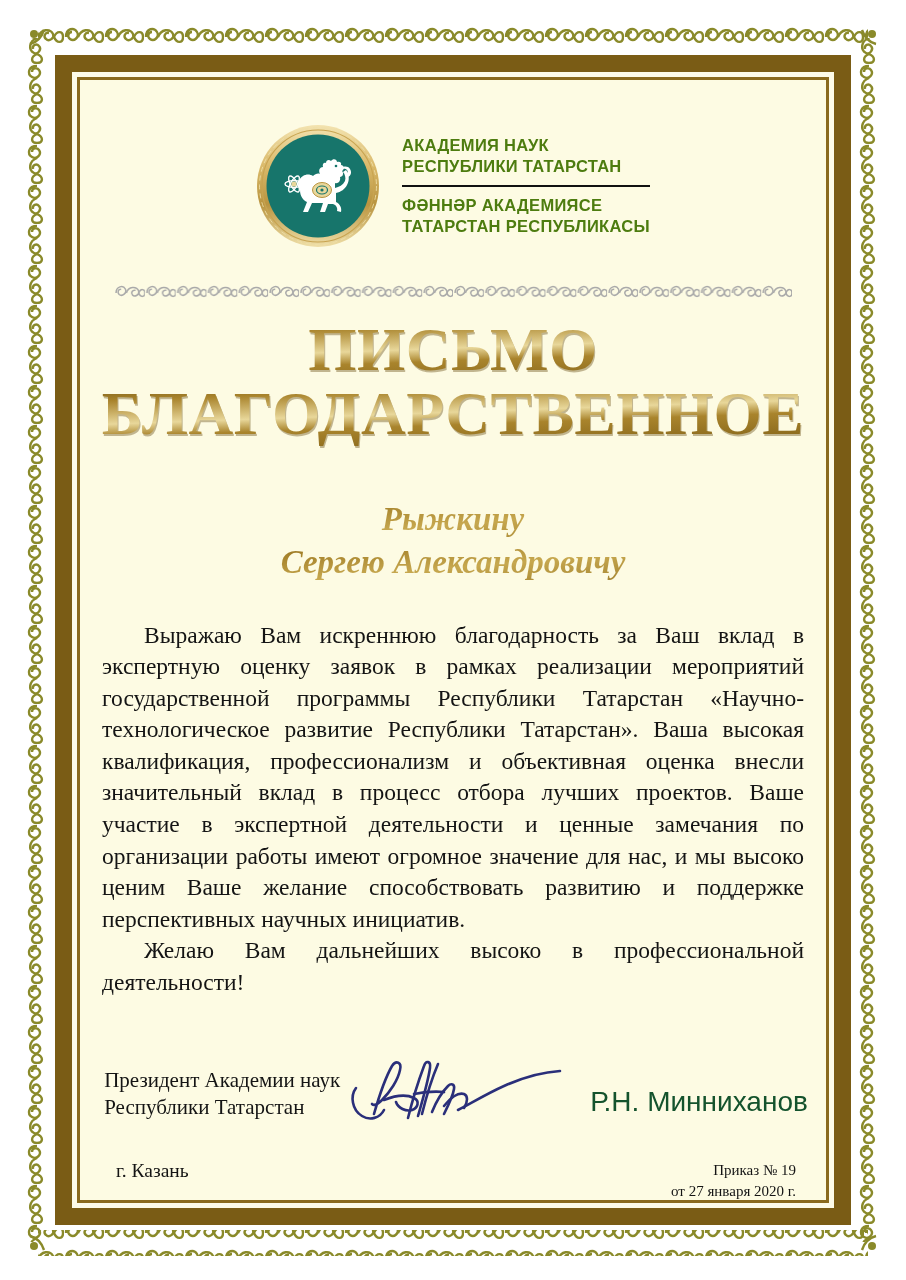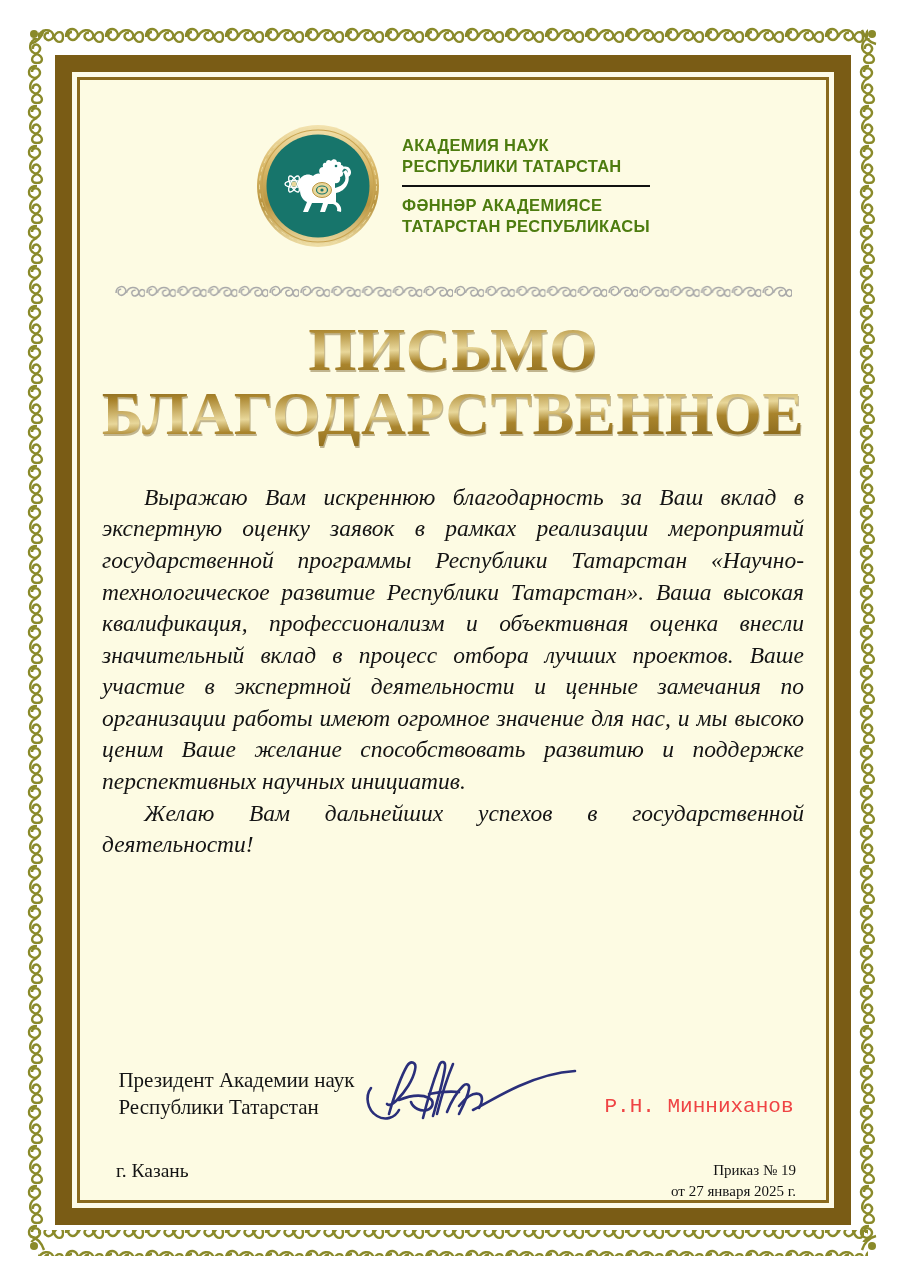--- a/index.html
+++ b/index.html
@@ -146,21 +146,20 @@
     background: linear-gradient(175deg, #705312 0%, #a5822b 30%, #c7a84f 55%, #8c6c1c 100%);
     -webkit-background-clip: text;
     background-clip: text;
     color: transparent;
   }
 
   
   .body-text {
     margin: 36px 22px 0 22px;
     font-family: "Liberation Serif", serif;
-    font-style: italic;
     font-size: 23.5px;
     line-height: 1.345;
     color: #141414;
     text-align: justify;
     text-justify: inter-word;
   }
   .body-text p {
     margin: 0;
     text-indent: 42px;
   }
@@ -183,23 +182,23 @@
     white-space: nowrap;
   }
   .sig-mark {
     position: relative;
     width: 250px;
     height: 80px;
     margin-bottom: -10px;
   }
   .sig-mark svg { display: block; width: 250px; height: 80px; }
   .sig-name {
-    font-family: Liberation Mono, monospace;
-    font-size: 21px;
-    color: #ef4444;
+    font-family: Liberation Sans, sans-serif;
+    font-size: 28px;
+    color: #14532d;
     white-space: nowrap;
     padding-bottom: 4px;
   }
 
   
   .footer-row {
     position: absolute;
     left: 36px;
     right: 30px;
     top: 1080px;
@@ -333,24 +332,28 @@
         </defs>
         <rect x="0" y="0" width="660" height="22" fill="url(#divPat)"></rect>
       </svg>
     </div>
 
     <div class="title-block">
       <div class="title-line">ПИСЬМО</div>
       <div class="title-line">БЛАГОДАРСТВЕННОЕ</div>
     </div>
 
+    <div class="recipient">
+      <div class="recipient-line">Рыжкину</div>
+      <div class="recipient-line">Сергею Александровичу</div>
+    </div>
 
     <div class="body-text">
       <p>Выражаю Вам искреннюю благодарность за Ваш вклад в экспертную оценку заявок в рамках реализации мероприятий государственной программы Республики Татарстан «Научно-технологическое развитие Республики Татарстан». Ваша высокая квалификация, профессионализм и объективная оценка внесли значительный вклад в процесс отбора лучших проектов. Ваше участие в экспертной деятельности и ценные замечания по организации работы имеют огромное значение для нас, и мы высоко ценим Ваше желание способствовать развитию и поддержке перспективных научных инициатив.</p>
-      <p>Желаю Вам дальнейших успехов в государственной деятельности!</p>
+      <p>Желаю Вам дальнейших высоко в профессиональной деятельности!</p>
     </div>
 
     <div class="signature-row">
       <div class="sig-title">
         <div>Президент Академии наук</div>
         <div>Республики Татарстан</div>
       </div>
 
       <div class="sig-mark">
         <svg viewBox="0 0 250 80" xmlns="http://www.w3.org/2000/svg">
@@ -368,18 +371,18 @@
         </svg>
       </div>
 
       <div class="sig-name">Р.Н. Минниханов</div>
     </div>
 
     <div class="footer-row">
       <div class="footer-city">г. Казань</div>
       <div class="footer-order">
         <div>Приказ № 19</div>
-        <div>от 27 января 2025 г.</div>
+        <div>от 27 января 2020 г.</div>
       </div>
     </div>
 
   </div>
 </div>
 
 </body></html>

